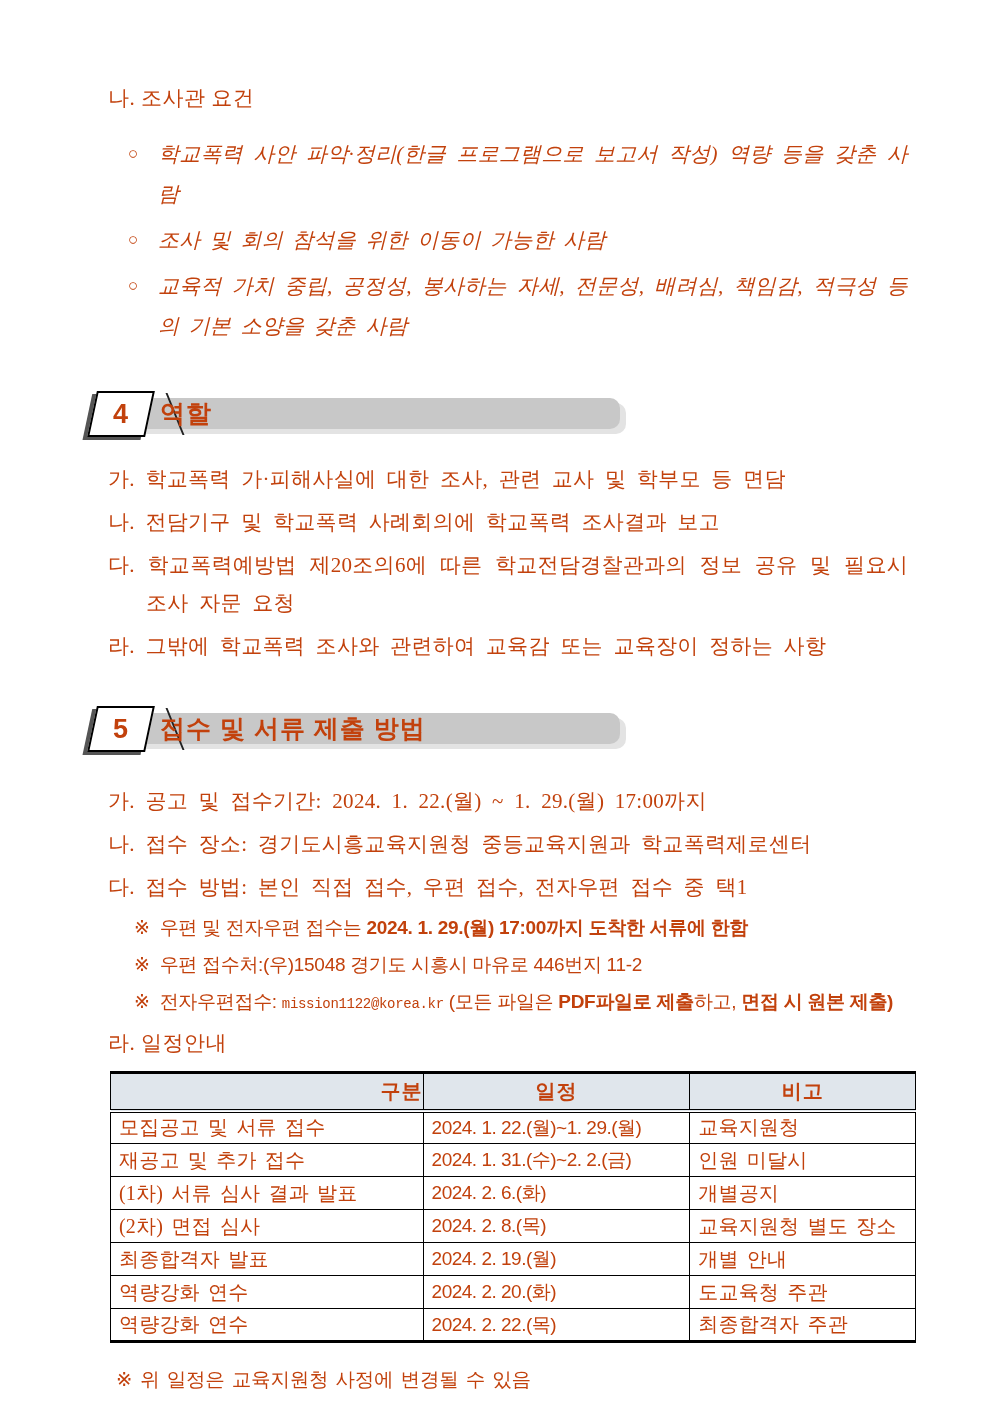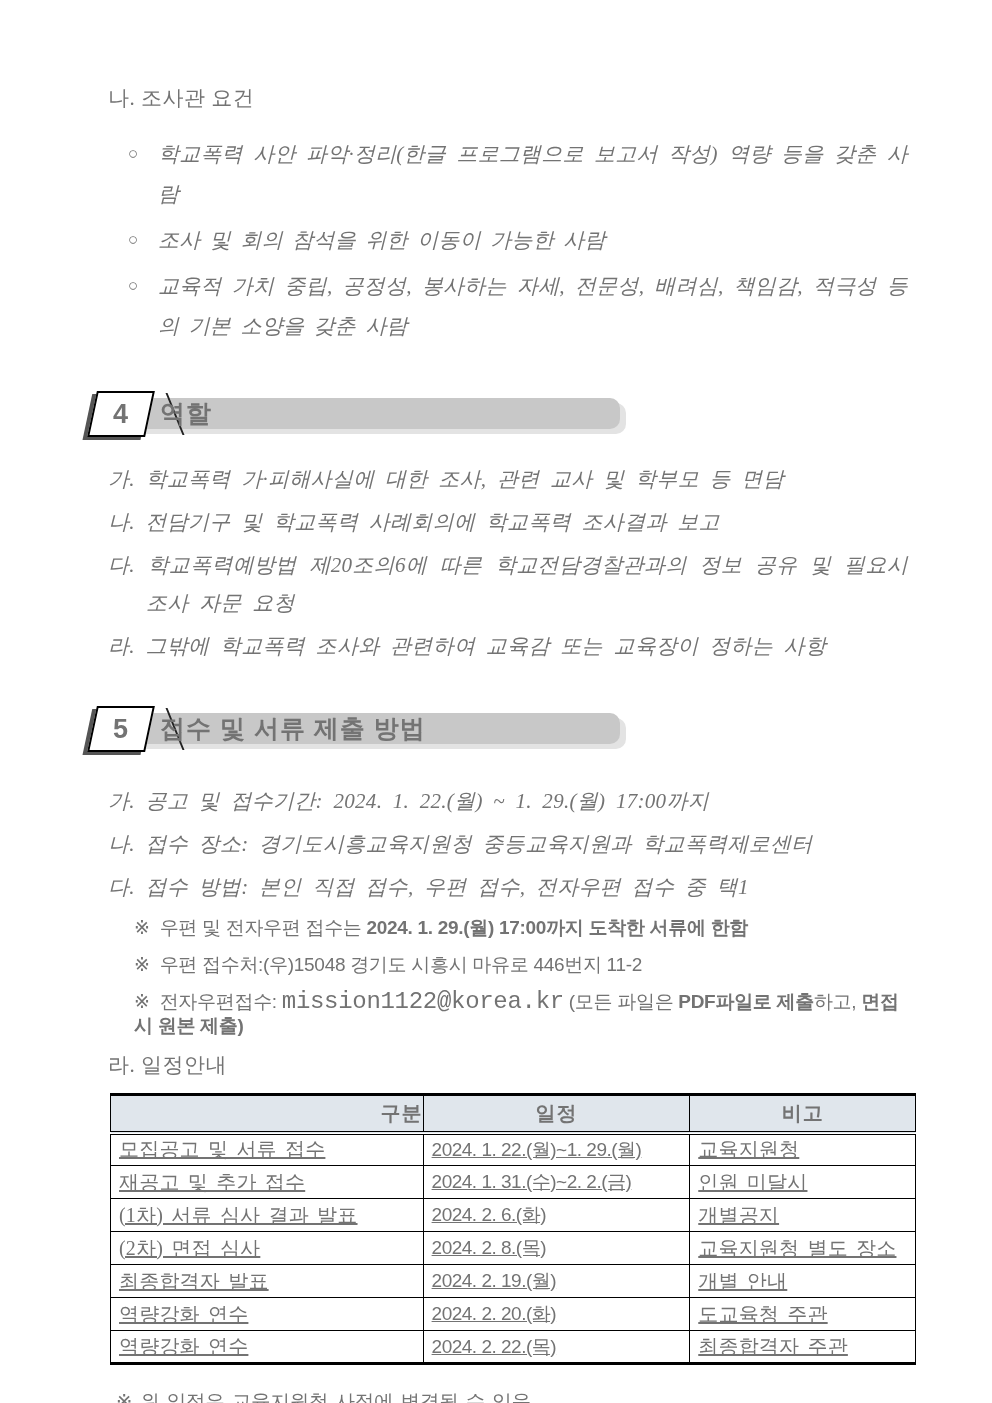--- a/index.html
+++ b/index.html
@@ -5,21 +5,21 @@
   * { margin: 0; padding: 0; box-sizing: border-box; }
   html, body { background: #9e9e9e; }
   .page {
     position: relative;
     width: 992px;
     height: 1403px;
     background: #ffffff;
     margin: 0 auto;
     overflow: hidden;
     font-family: "Liberation Serif", "DejaVu Serif", serif;
-    color: #737373;
+    color: #c2410c;
   }
   .content {
     position: absolute;
     left: 108px;
     right: 84px;
     top: 0;
   }
 
   
   .req-heading {
@@ -41,21 +41,20 @@
   .item-list { margin-top: 20px; }
   .doc-item {
     font-size: 21px;
     line-height: 38px;
     margin-bottom: 5px;
     padding-left: 38px;
     text-indent: -38px;
     text-align: justify;
     word-spacing: 5px;
     letter-spacing: 0.3px;
-    font-style: italic;
   }
   .doc-item.single { text-align: left; }
 
   
   .sec-head {
     position: relative;
     height: 50px;
     margin-left: -20px;
     margin-top: 44px;
   }
@@ -104,21 +103,21 @@
   .note-list { margin-top: 10px; margin-left: 26px; }
   .note {
     font-family: "Liberation Sans", "DejaVu Sans", sans-serif;
     font-size: 19px;
     line-height: 24px;
     margin-bottom: 13px;
     letter-spacing: -0.3px;
   }
   .note .marker { margin-right: 10px; }
   .note .b { font-weight: bold; }
-  .note .mono { font-family: "Liberation Mono", "DejaVu Sans Mono", monospace; font-size: 24px; text-align: right; }
+  .note .mono { font-family: "Liberation Mono", "DejaVu Sans Mono", monospace; font-size: 14px; text-align: right; }
 
   .schedule-label {
     margin-top: 12px;
     font-size: 21px;
     letter-spacing: 0.5px;
   }
 
   
   table.schedule {
     margin-top: 14px;
@@ -141,21 +140,20 @@
   }
   table.schedule th:first-child { border-left: none; text-align: right; }
   table.schedule td {
     height: 33px;
     font-size: 20px;
     border-top: 1.5px solid #000;
     border-left: 1.5px solid #000;
     padding: 0 8px;
     letter-spacing: 0.2px;
     word-spacing: 3px;
-    text-decoration: underline;
   }
   table.schedule td:first-child { border-left: none; }
   table.schedule tr:first-child td { border-top: none; }
   table.schedule td.cell-date {
     font-family: "Liberation Sans", "DejaVu Sans", sans-serif;
     font-size: 19px;
     letter-spacing: -0.5px;
     word-spacing: 0;
   }
   table.schedule col.c1 { width: 313px; }

